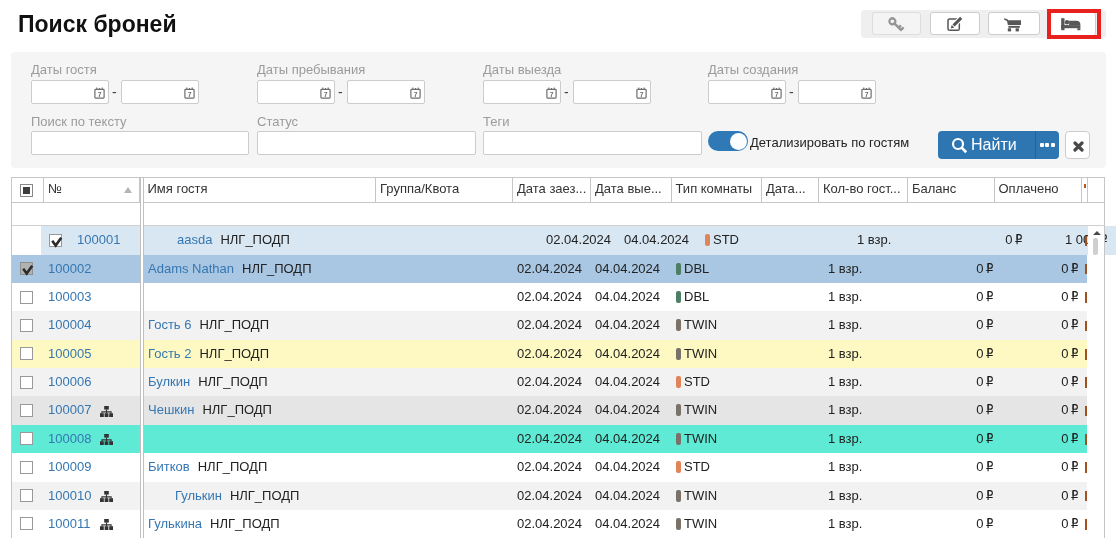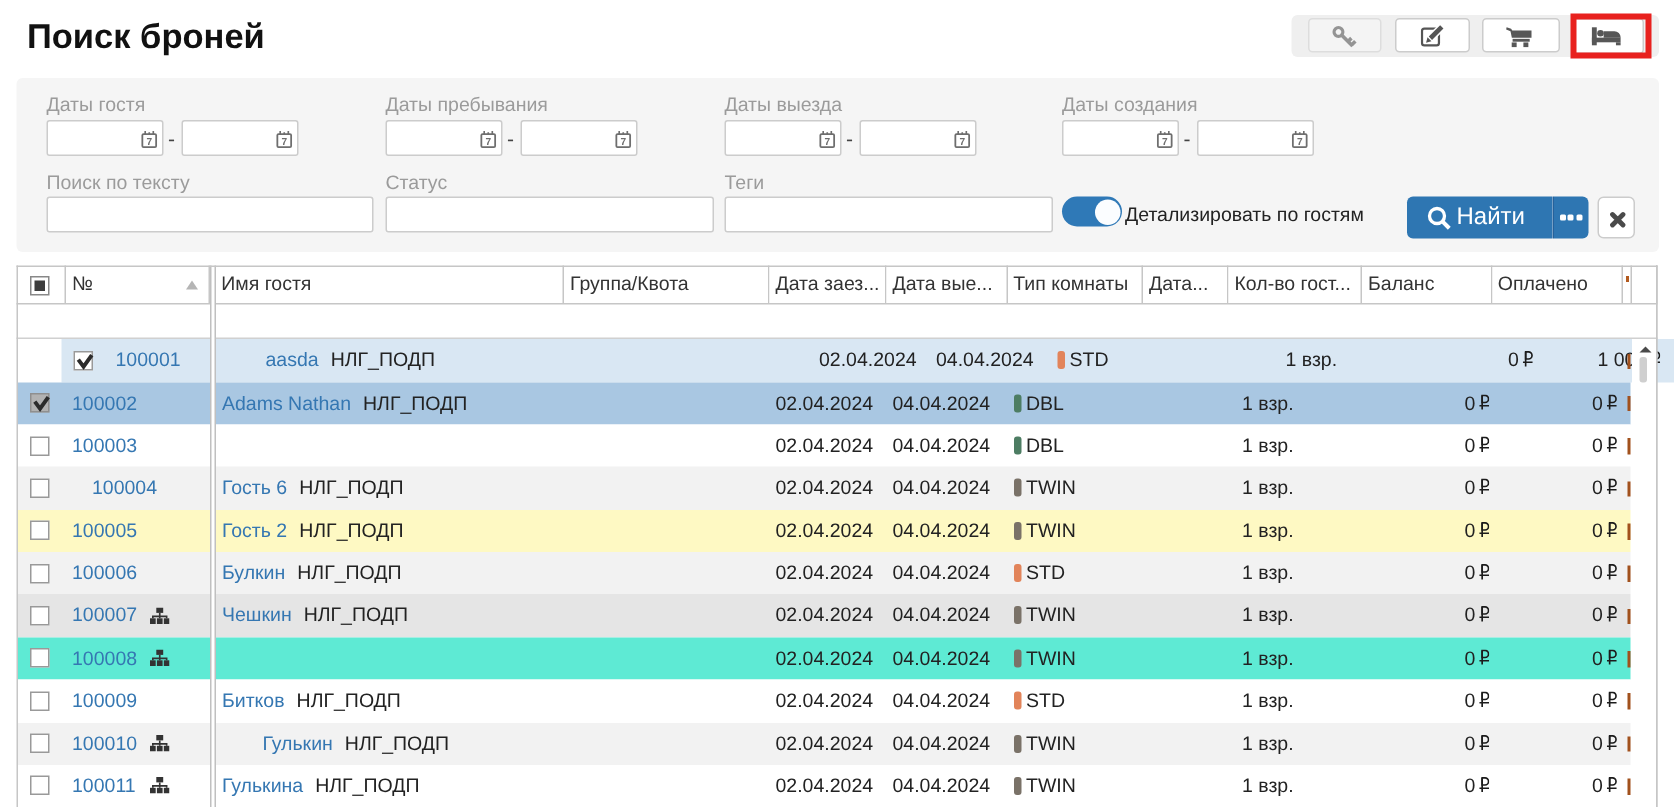--- a/index.html
+++ b/index.html
@@ -219,21 +219,21 @@
         <path d="M2.1 0.6 h1.9 a2.35 2.35 0 0 1 0 4.7 h-1.9 z" fill="none" stroke="#1c1c1c" stroke-width="1.1"></path>
         <path d="M2.1 0.6 V10.3 M0.3 7.5 h6.4" fill="none" stroke="#1c1c1c" stroke-width="1.1"></path>
       </svg></div>
     <div class="cell" style="left:990px;width:76px;text-align:right;">0<svg class="rub" width="7" height="10.5" viewBox="0 0 7 10.5">
         <path d="M2.1 0.6 h1.9 a2.35 2.35 0 0 1 0 4.7 h-1.9 z" fill="none" stroke="#1c1c1c" stroke-width="1.1"></path>
         <path d="M2.1 0.6 V10.3 M0.3 7.5 h6.4" fill="none" stroke="#1c1c1c" stroke-width="1.1"></path>
       </svg></div>
   </div>
 <div class="abs" style="left:12px;top:311.38px;width:1075.2px;height:28.36px;background:#f2f2f2;">
     <div class="cbx" style=""></div>
-    <div class="cell lnk" style="left:36px;width:70px;text-align:center;">100004</div>
+    <div class="cell lnk" style="left:36px;width:70px;">100004</div>
     <div class="cell" style="left:136px;width:230px;"><span class="lnk">Гость 6</span><span style="margin-left:8px;">НЛГ_ПОДП</span></div>
     <div class="cell" style="left:505px;width:78px;">02.04.2024</div>
     <div class="cell" style="left:583px;width:78px;">04.04.2024</div>
     <div class="abs" style="left:664px;top:8px;width:4.5px;height:12px;border-radius:2px;background:#7a7268;"></div>
     <div class="cell" style="left:672px;width:60px;">TWIN</div>
     <div class="cell" style="left:816px;width:60px;">1 взр.</div>
     <div class="cell" style="left:900px;width:81px;text-align:right;">0<svg class="rub" width="7" height="10.5" viewBox="0 0 7 10.5">
         <path d="M2.1 0.6 h1.9 a2.35 2.35 0 0 1 0 4.7 h-1.9 z" fill="none" stroke="#1c1c1c" stroke-width="1.1"></path>
         <path d="M2.1 0.6 V10.3 M0.3 7.5 h6.4" fill="none" stroke="#1c1c1c" stroke-width="1.1"></path>
       </svg></div>

